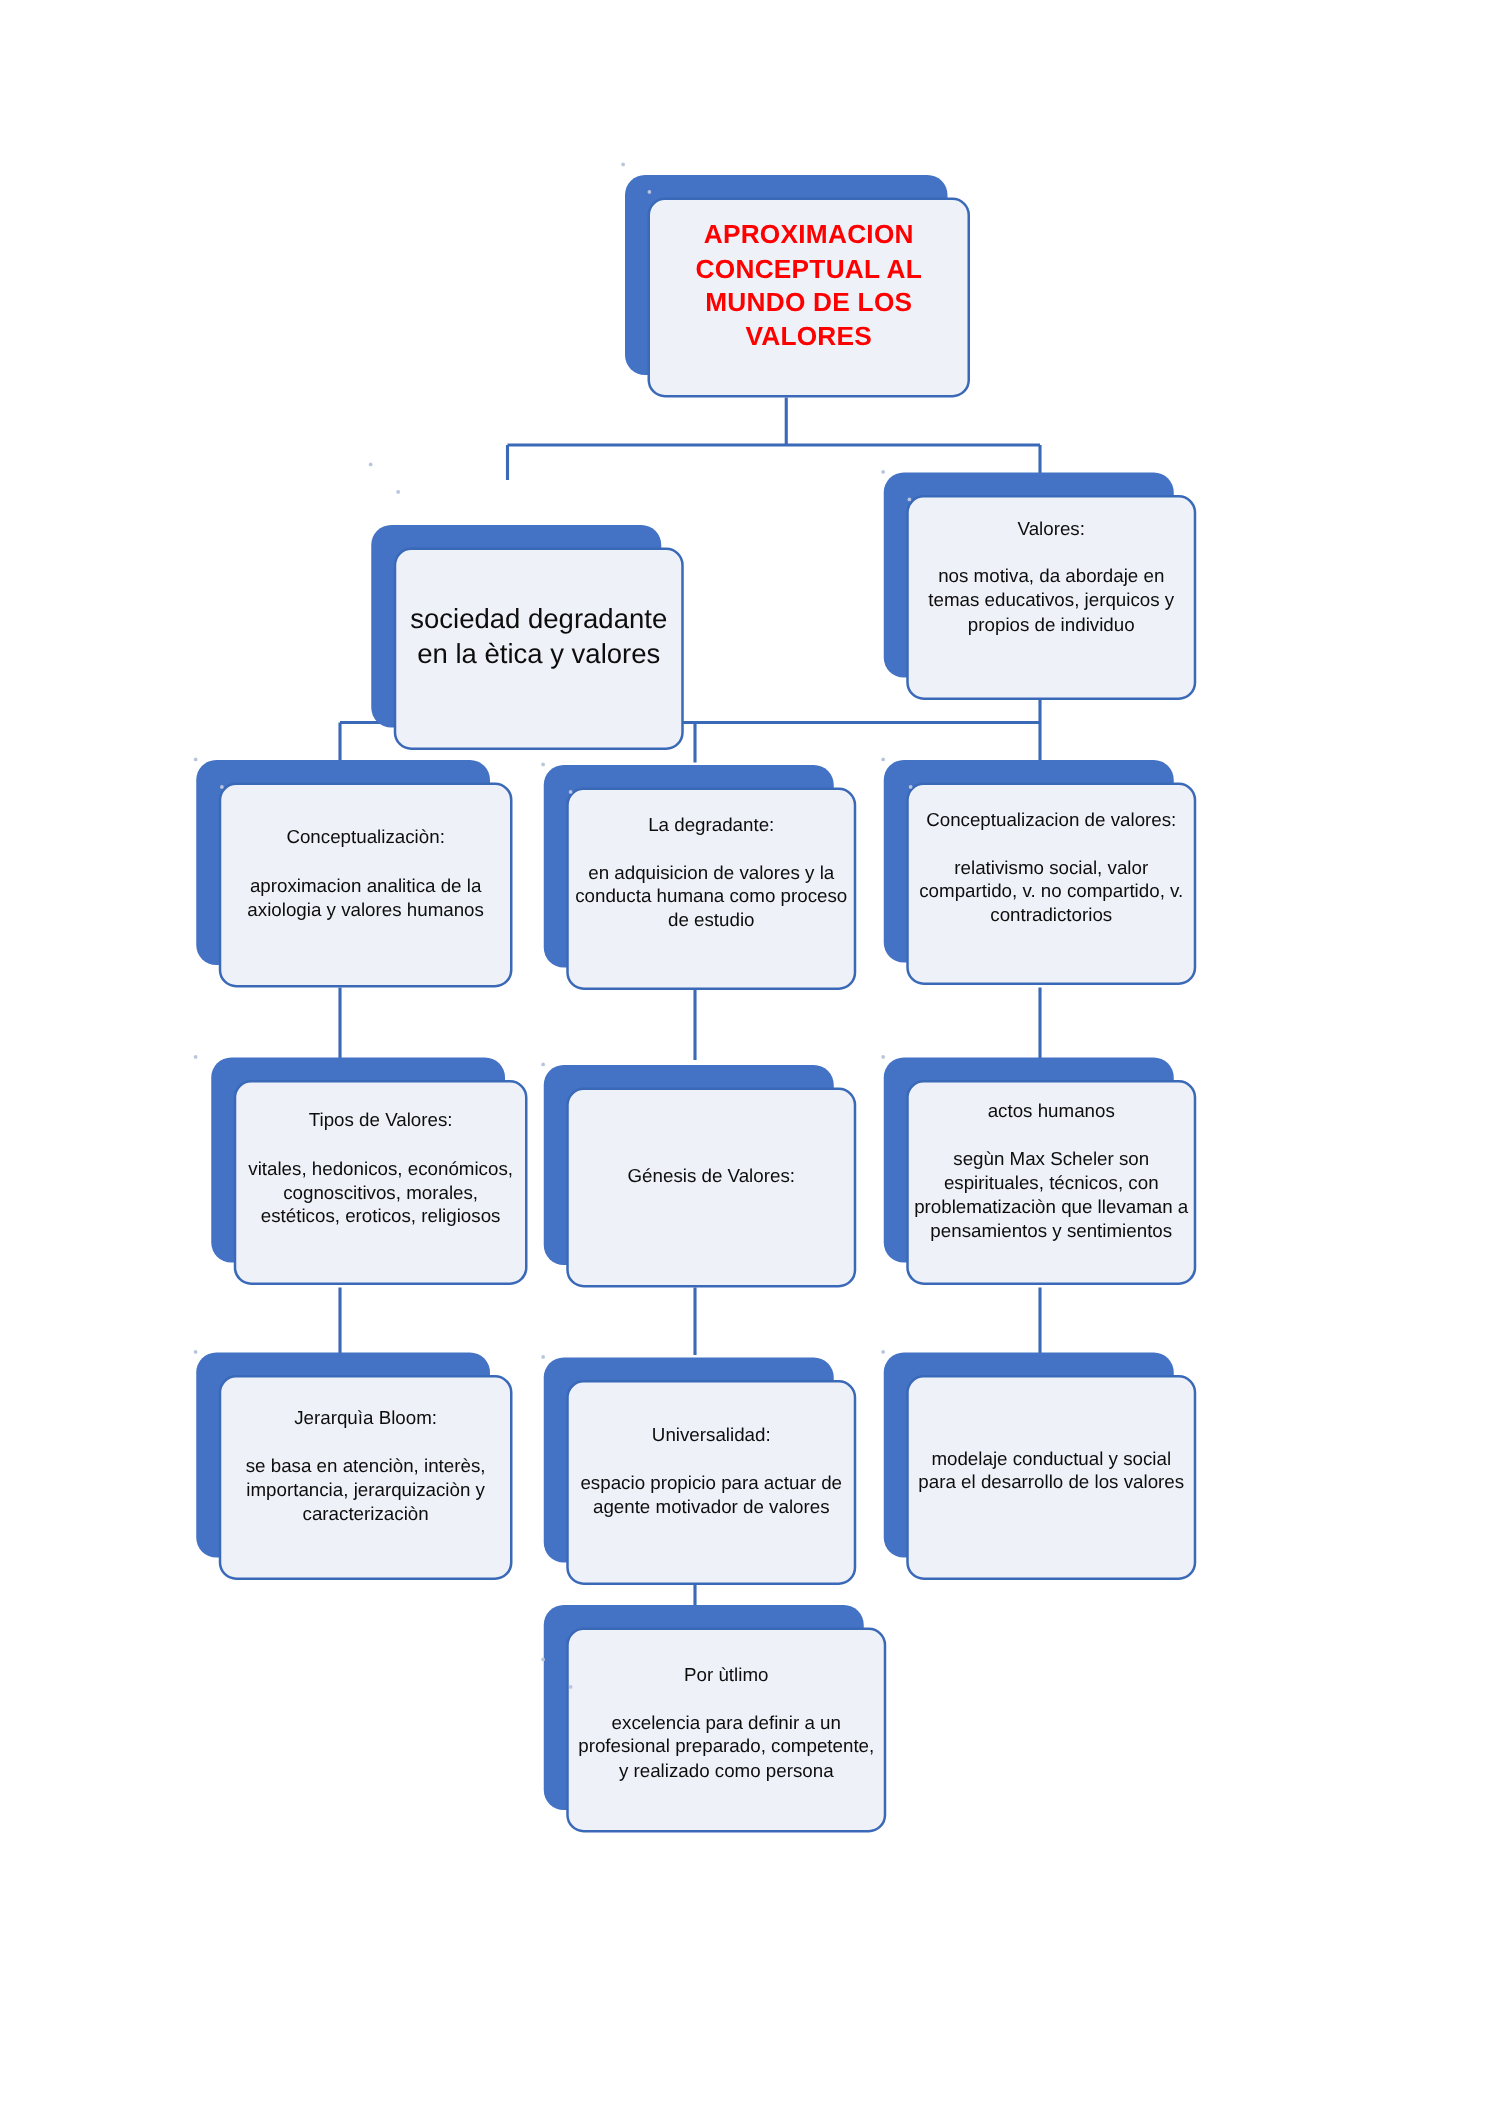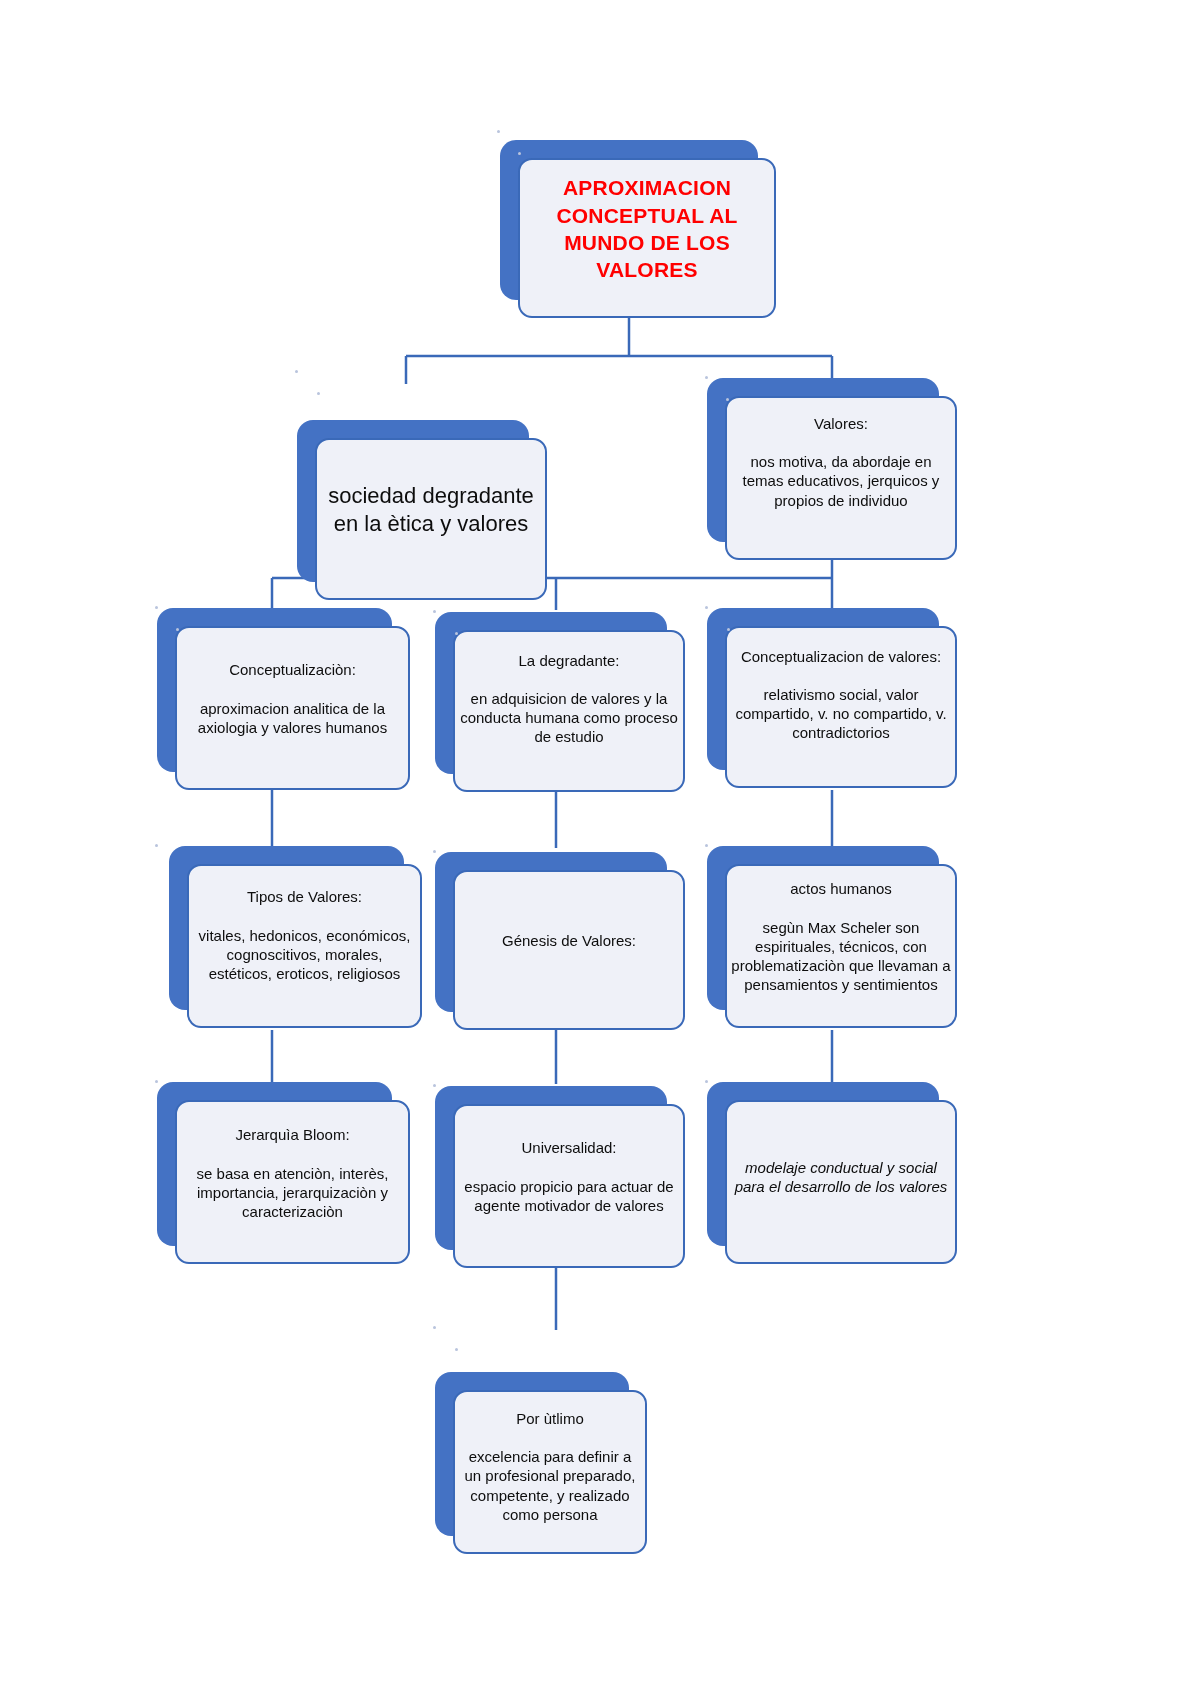--- a/index.html
+++ b/index.html
@@ -231,26 +231,26 @@
     <div class="card"></div>
     <div class="txt" style="top:50%;">
       <span class="hd">Universalidad:</span>
       <span class="bd">espacio propicio para actuar de agente motivador de valores</span>
     </div>
   </div>
 
   <div class="node" style="left:707px; top:1082px; width:250px; height:182px;">
     <div class="plate"></div>
     <div class="card"></div>
-    <div class="txt" style="top:52%;font-style:italic;">
+    <div class="txt" style="top:52%;">
       <span class="bd">modelaje conductual y social para el desarrollo de los valores</span>
     </div>
   </div>
 
-  <div class="node" style="left:435px; top:1372px; width:212px; height:182px;">
+  <div class="node" style="left:435px; top:1284px; width:246px; height:182px;padding-left:28px;">
     <div class="plate"></div>
     <div class="card"></div>
     <div class="txt" style="top:52%;">
       <span class="hd">Por ùtlimo</span>
       <span class="bd">excelencia para definir a un profesional preparado, competente, y realizado como persona</span>
     </div>
   </div>
 
   <div class="speck" style="left:497px; top:130px;"></div>
   <div class="speck" style="left:518px; top:152px;"></div>

